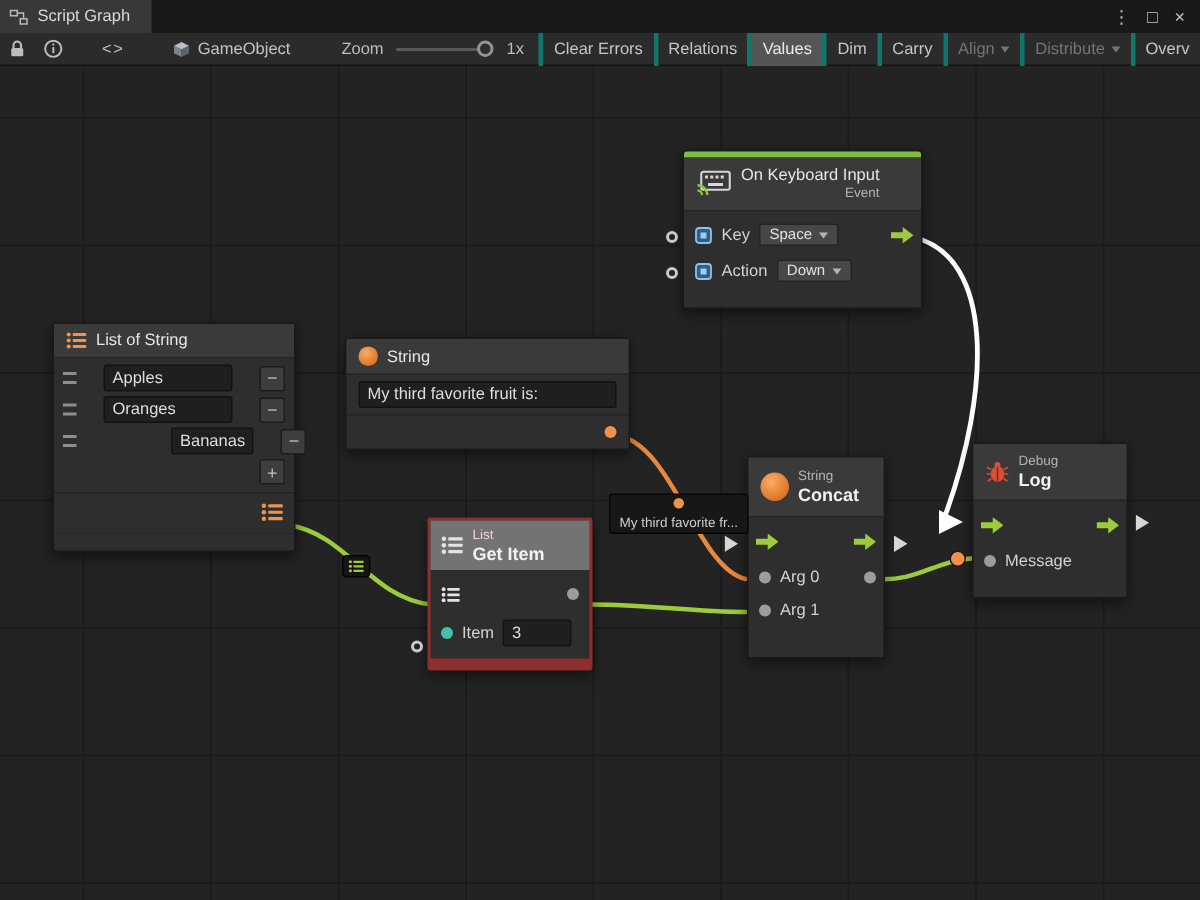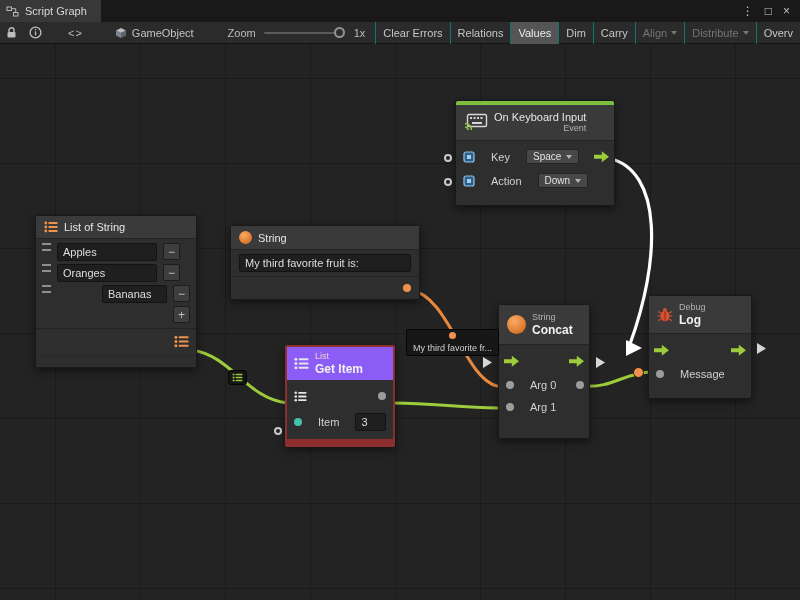--- a/index.html
+++ b/index.html
@@ -21,21 +21,21 @@
            border-bottom:1px solid #141414;display:flex;align-items:center;font-size:11px;
            color:#c4c4c4;z-index:10;box-sizing:border-box;padding-left:6px;}
   .ticon{display:flex;align-items:center;justify-content:center;}
   .code-glyph{font-size:11px;color:#bdbdbd;letter-spacing:1px;}
   .tgroup{display:flex;align-items:center;gap:5px;}
   .slider-track{position:relative;width:80px;height:2px;background:#5a5a5a;border-radius:1px;}
   .slider-knob{position:absolute;right:-1px;top:-5px;width:11px;height:11px;border-radius:50%;
                background:#2d2d2d;border:2px solid #939393;box-sizing:border-box;}
   .tbuttons{display:flex;align-items:center;height:22px;margin-left:4px;}
   .tbtn{height:22px;display:flex;align-items:center;gap:4px;padding:0 7px;
-        border-left:1px solid #0f766e;color:#c6c6c6;white-space:nowrap;}
+        border-left:3px solid #0f766e;color:#c6c6c6;white-space:nowrap;}
   .tbtn.active{background:#555;color:#ececec;}
   .tbtn.disabled{color:#757575;}
   .caret{width:0;height:0;border-left:3px solid transparent;border-right:3px solid transparent;
          border-top:4px solid #b5b5b5;}
   .tbtn.disabled .caret{border-top-color:#757575;}
 
   
   .canvas{position:absolute;top:44px;left:0;width:800px;height:556px;background-color:#232323;
           background-image:linear-gradient(to right,#1b1b1b 1px,transparent 1px),
                            linear-gradient(to bottom,#1b1b1b 1px,transparent 1px);
@@ -48,48 +48,48 @@
   .node-header{display:flex;align-items:center;gap:6px;padding:5px 8px;background:#3a3a3a;
                border-bottom:1px solid #232323;}
   .node-title{font-size:11px;color:#e6e6e6;}
   .cat{font-size:9px;color:#b2b2b2;line-height:1.2;}
   .big-title{font-size:12px;font-weight:bold;color:#f2f2f2;line-height:1.2;}
   .circle-icon{width:13px;height:13px;border-radius:50%;flex:0 0 auto;
                background:radial-gradient(circle at 38% 32%,#F8AC66,#DC7527 72%);}
   .circle-icon.big{width:19px;height:19px;}
   .list-icon{fill:currentColor;flex:0 0 auto;}
   .ic-orange{color:#F0924B;}.ic-white{color:#e4e4e4;}.ic-green{color:#9CCB3B;}
-  .prow{position:relative;display:flex;align-items:center;gap:16px;height:24px;padding:0 7px;}
+  .prow{position:relative;display:flex;align-items:center;gap:6px;height:24px;padding:0 7px;}
   .plabel{color:#d2d2d2;}
   .dropdown{display:inline-flex;align-items:center;gap:5px;background:#474747;
             border:1px solid #242424;border-radius:2px;padding:1px 6px;font-size:10px;color:#e2e2e2;}
   .field{background:#1f1f1f;border:1px solid #131313;border-radius:2px;padding:2px 5px;
          color:#dedede;font-size:11px;}
   .dot{width:8px;height:8px;border-radius:50%;flex:0 0 auto;}
   .dot.gray{background:#9c9c9c;}.dot.orange{background:#F0924B;}.dot.teal{background:#45BFAE;}
   .ring{position:absolute;width:8px;height:8px;border:2px solid #c9c9c9;border-radius:50%;
         box-sizing:border-box;}
   .flow-arrow{width:15px;height:11px;background:#9CCB3B;flex:0 0 auto;
               clip-path:polygon(0 32%,52% 32%,52% 0,100% 50%,52% 100%,52% 68%,0 68%);}
   .accent-strip{height:4px;background:#7FBE3F;border-radius:2px 2px 0 0;}
 
   .list-rows{padding:4px 6px 2px 6px;display:flex;flex-direction:column;gap:3px;}
-  .list-row{display:flex;gap:6px;}
+  .list-row{display:flex;align-items:center;gap:18px;}
   .handle{width:9px;height:8px;border-top:2px solid #8f8f8f;border-bottom:2px solid #8f8f8f;
           box-sizing:border-box;flex:0 0 auto;}
   .sq-btn{width:17px;height:17px;background:#3e3e3e;border:1px solid #1c1c1c;border-radius:2px;
           color:#c0c0c0;display:flex;align-items:center;justify-content:center;font-size:12px;
           line-height:1;flex:0 0 auto;box-sizing:border-box;}
   .plus-row{display:flex;justify-content:flex-end;padding:1px 6px 5px 6px;}
   .list-footer{position:relative;height:38px;border-top:1px solid #222;}
   .list-footer::after{content:"";position:absolute;left:0;right:0;bottom:11px;
                       border-bottom:1px solid #282828;}
 
   .node.getitem{border:2px solid #8E2F2F;border-bottom-width:8px;}
-  .gi-header{display:flex;align-items:center;gap:6px;padding:4px 7px;background:#8b5cf6;}
+  .gi-header{display:flex;align-items:center;gap:6px;padding:4px 7px;background:#737373;}
   .gi-header .cat{color:#f0d4d4;}
 
   .value-tooltip{position:absolute;z-index:3;display:flex;align-items:center;gap:4px;
                  background:#171717;border:1px solid #060606;border-radius:2px;padding:2px 6px;
                  font-size:9px;color:#cecece;white-space:nowrap;flex-direction:column;}
   .tooltip-dot{width:7px;height:7px;border-radius:50%;background:#F0924B;flex:0 0 auto;}
   .wire-badge{position:absolute;z-index:3;background:#151515;border:1px solid #050505;
               border-radius:3px;padding:2px 3px;display:flex;align-items:center;}
   .wire-dot{position:absolute;z-index:3;width:9px;height:9px;border-radius:50%;background:#F0924B;
             border:1px solid #2a1608;}

